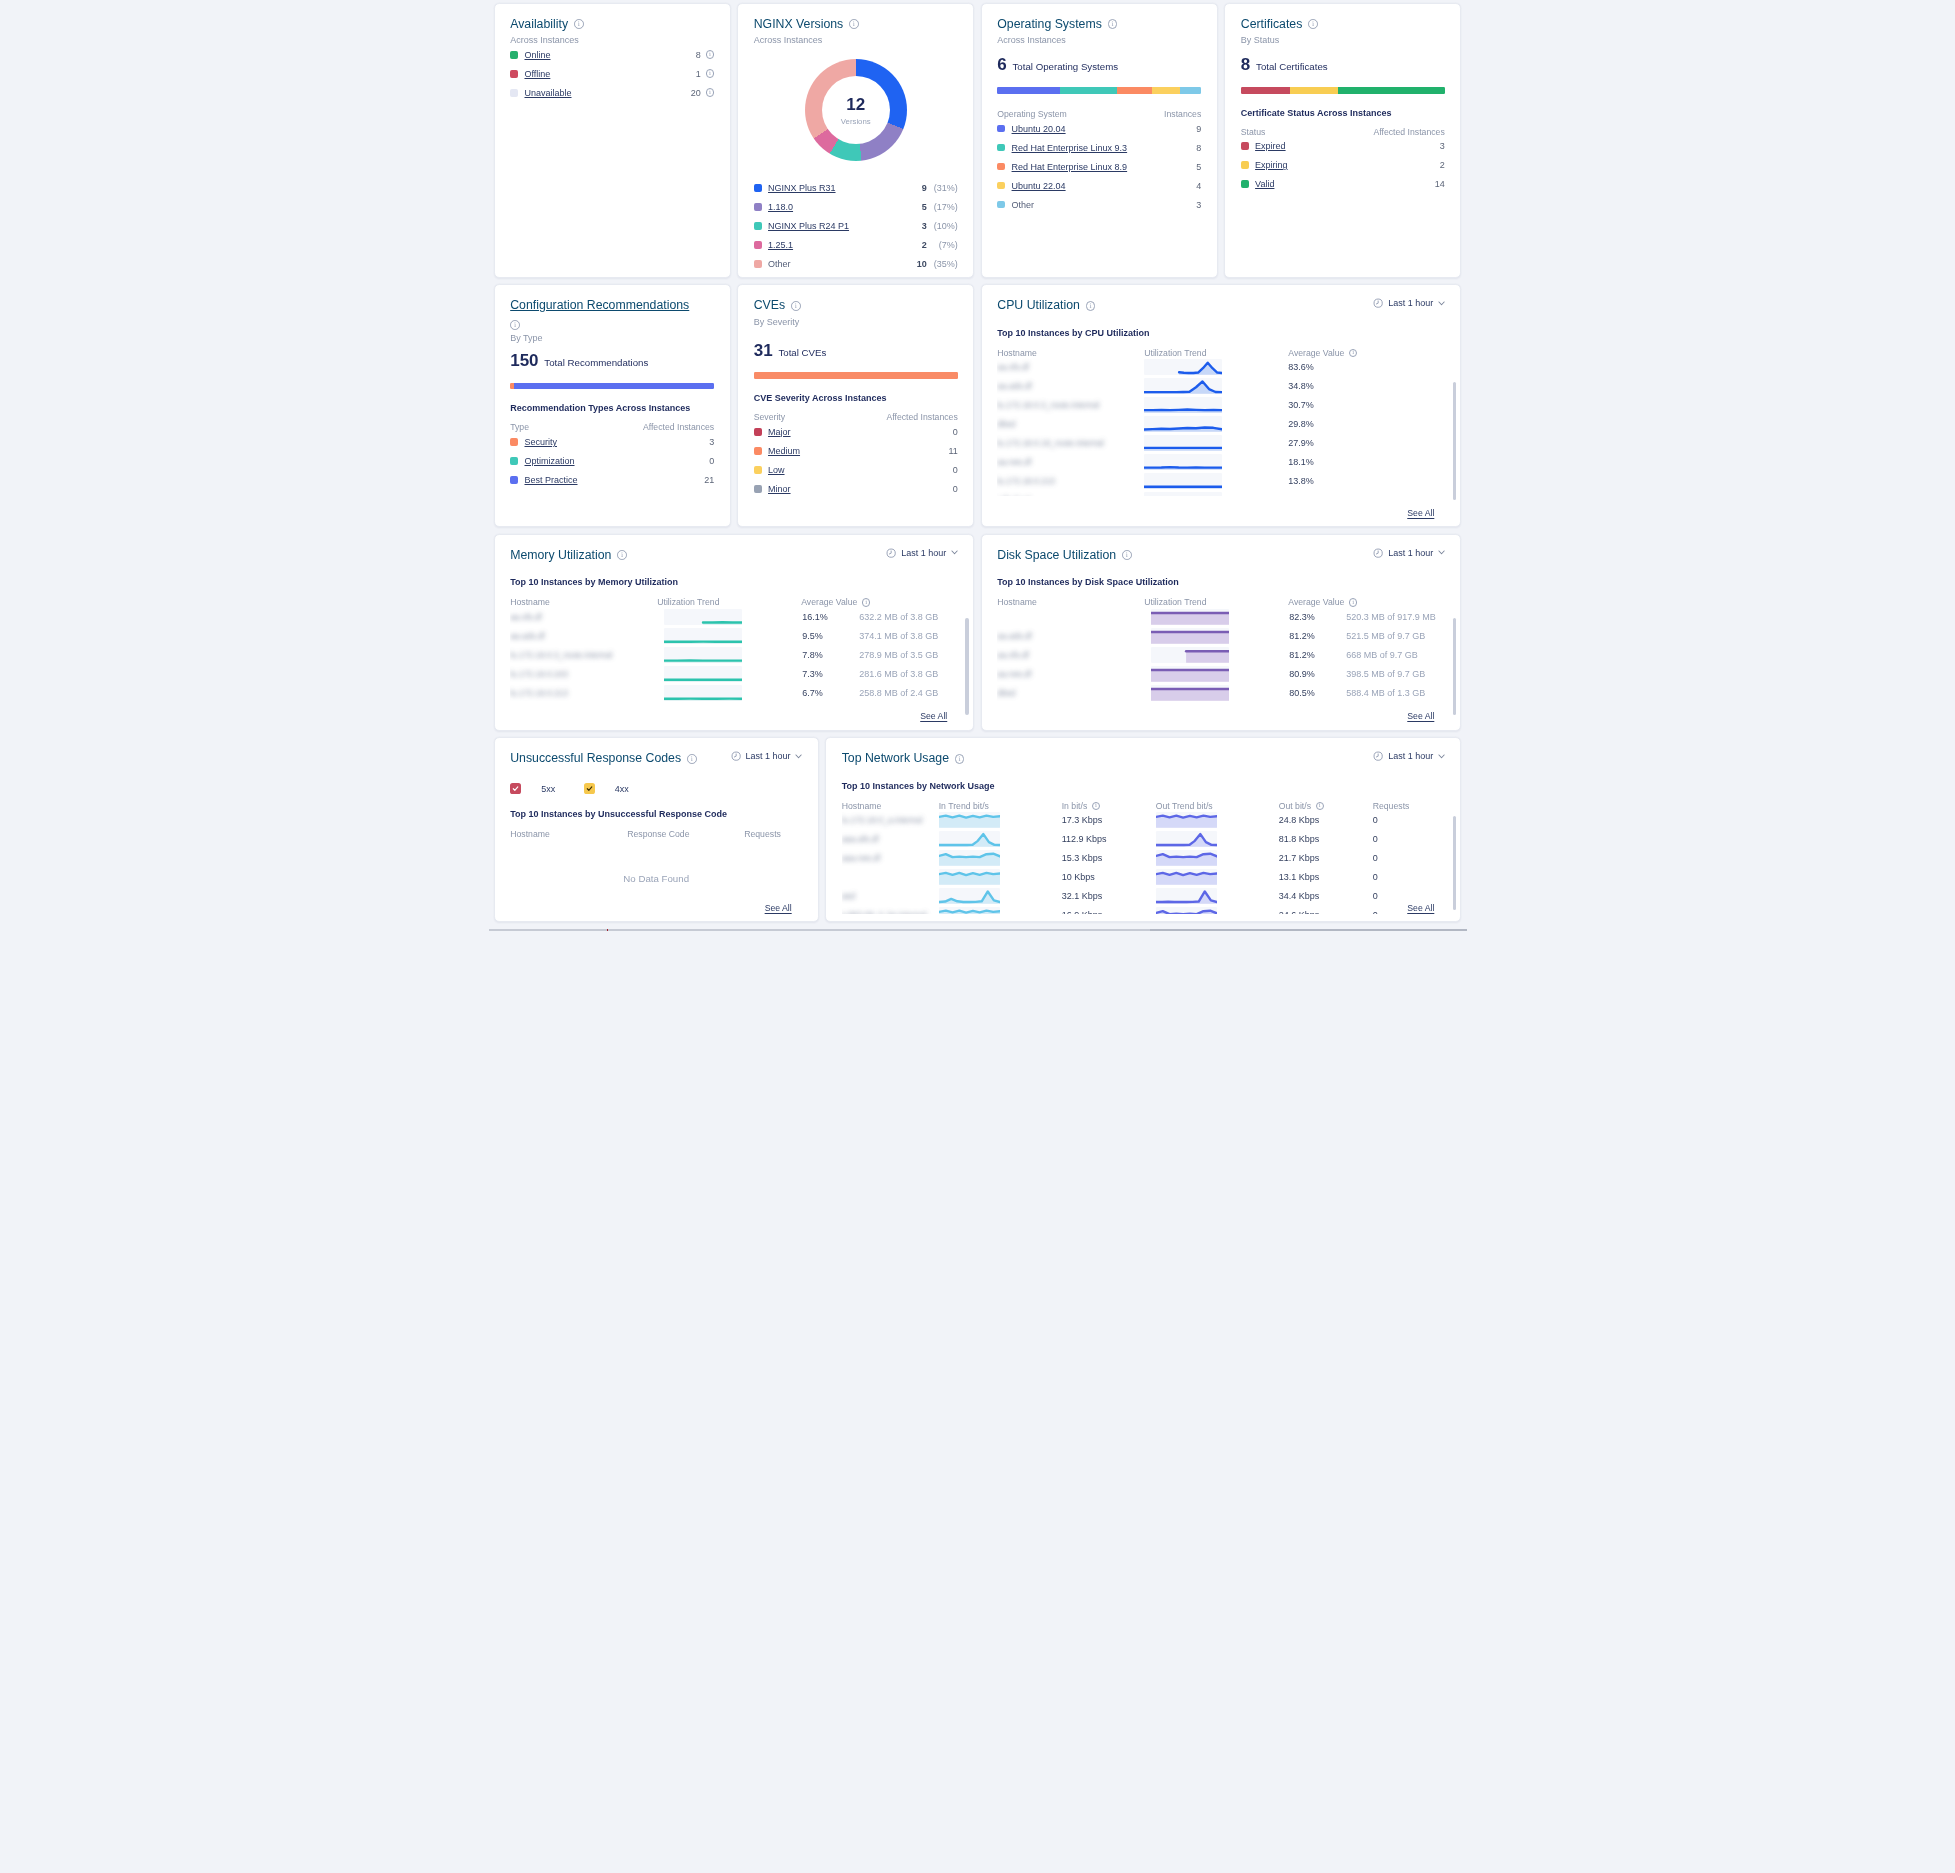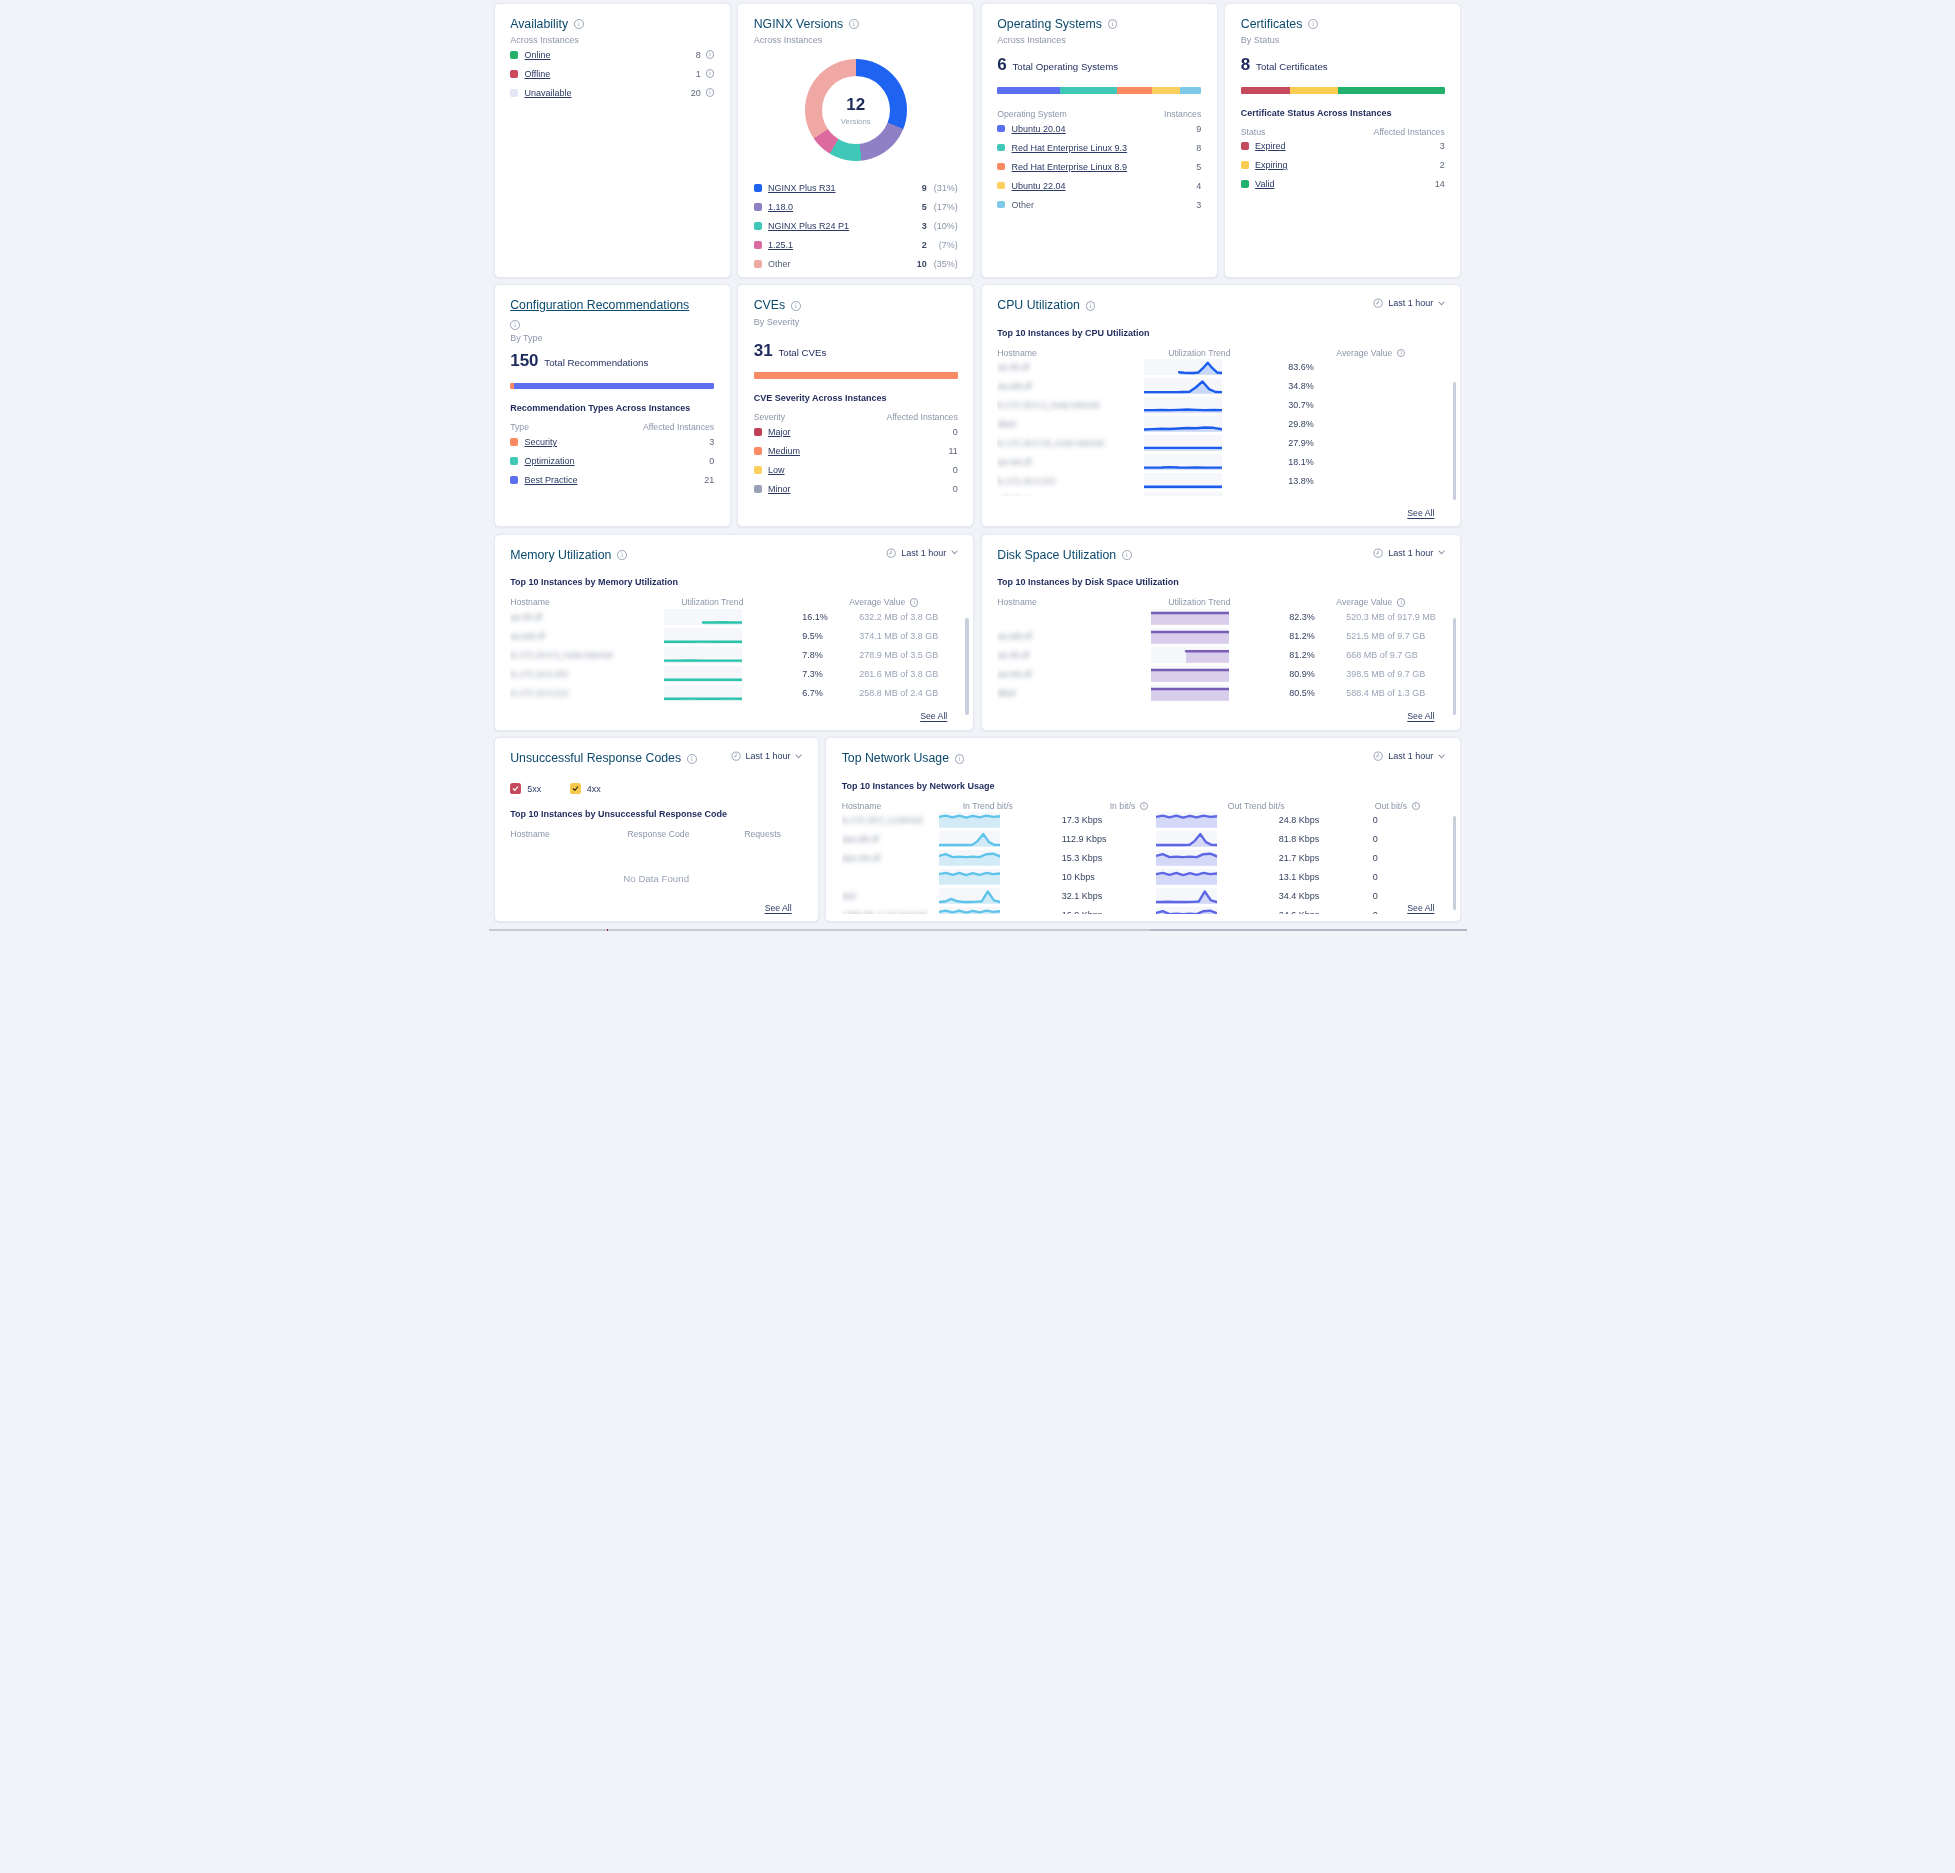--- a/index.html
+++ b/index.html
@@ -82,42 +82,42 @@
   .dval { font-size: 19.4px; font-weight: 700; color: #1e2a5c; }
   .dval.md { font-size: 17px; }
   .dlab { font-size: 7.8px; color: #9aa4b8; margin-top: 1.9px; }
 
   
   .trow { display: grid; align-items: center; height: 19px; font-size: 9px; }
   .cols3 { grid-template-columns: 147px 144px 1fr; }
   .cols3h { grid-template-columns: 147px 144px 1fr; }
   .cols3m { grid-template-columns: 154px 138px 57px 1fr; }
   .cols6 { grid-template-columns: 97px 123px 94px 123px 94px 1fr; }
-  .thead2 { display: grid; font-size: 8.7px; color: #8b95a9; margin-top: 10.3px; align-items: center; gap: 24px; }
+  .thead2 { display: grid; font-size: 8.7px; color: #8b95a9; margin-top: 10.3px; align-items: center; }
   .thead2 .hcell { display: flex; align-items: center; gap: 4.5px; }
   .hostblur { color: #6d7890; font-size: 8.4px; filter: blur(2.6px); opacity: .8; white-space: nowrap; overflow: hidden; }
   .sparkwrap { background: #f5f7fb; border-radius: 1.3px; width: 78px; height: 16px; display: block; }
   .sparkwrap.net { width: 61px; }
   .spark { width: 100%; height: 100%; display: block; }
   .spark polyline { fill: none; stroke-width: 2.4px; stroke-linejoin: round; stroke-linecap: round; vector-effect: non-scaling-stroke; }
   .spark.cpu polyline { stroke: #1c5cec; } .spark.cpu polygon { fill: #c7d8f8; }
   .spark.mem polyline { stroke: #2cc3ad; } .spark.mem polygon { fill: #2cc3ad; fill-opacity: .12; }
   .spark.dsk polyline { stroke: #7a5db4; } .spark.dsk polygon { fill: #d8cdea; }
   .spark.nin polyline { stroke: #5fc4e9; } .spark.nin polygon { fill: #d3ebf7; }
   .spark.nout polyline { stroke: #5d67e6; } .spark.nout polygon { fill: #d5d9f8; }
   .tval { color: #333f5e; }
   .tdetail { color: #9aa4b8; }
   .rows-clip { overflow: hidden; }
 
   .see-all { position: absolute; right: 26px; bottom: 8.4px; font-size: 8.7px; color: #2b3a64; text-decoration: underline; text-underline-offset: 1.9px; font-weight: 500; cursor: pointer; }
   .vscroll { position: absolute; right: 3.9px; width: 3.9px; border-radius: 1.9px; background: #c9cedb; }
 
   
   .filters { display: flex; gap: 28.5px; margin-top: 17px; }
-  .filter { display: flex; align-items: center; gap: 6px; font-size: 9px; color: #2b3a64; cursor: pointer; }
+  .filter { display: flex; align-items: center; gap: 20px; font-size: 9px; color: #2b3a64; cursor: pointer; }
   .cbx { width: 11px; height: 11px; border-radius: 2.6px; display: flex; align-items: center; justify-content: center; }
   .nodata { text-align: center; font-size: 9.7px; color: #9aa4b8; margin-top: 34px; }
 
   
   .cutoff { position: relative; height: 2.6px; margin: 6.5px -5.2px 0; background: #c6cad4; }
   .cutoff .dark { position: absolute; left: 661px; right: 0; top: 0; height: 2.6px; background: #b2b7c3; }
   .cutoff .red { position: absolute; left: 118px; top: 0; width: 1.9px; height: 2.6px; background: #9f1f2e; }
 </style>
 </head>
 <body>

